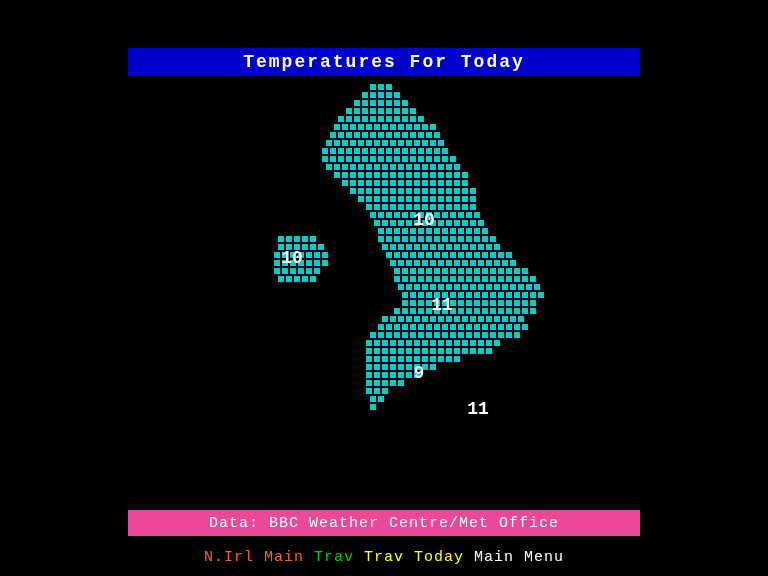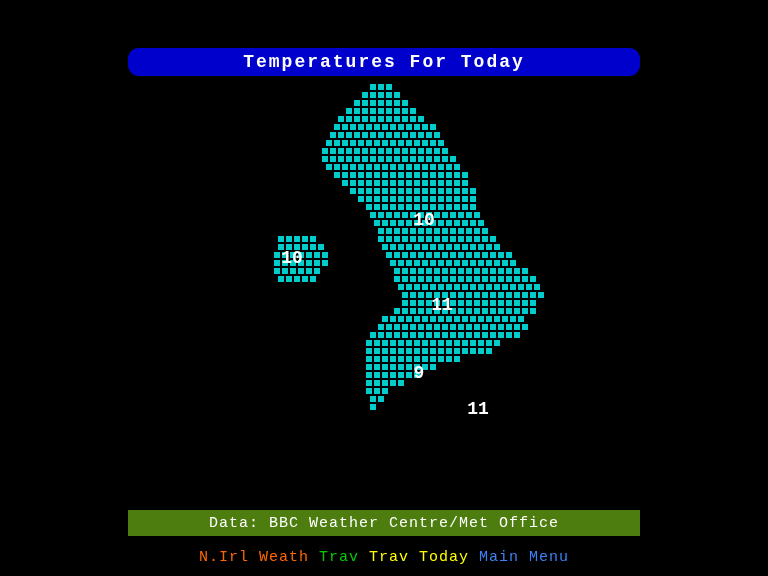--- a/index.html
+++ b/index.html
@@ -14,36 +14,35 @@
 
     
     #title-bar {
       position: absolute;
       top: 48px;
       left: 128px;
       right: 128px;
       background: #0000cc;
       text-align: center;
       padding: 4px 0;
-      border-radius: 11px;
     }
     #title-bar span {
       color: #fff;
       font-size: 18px;
       letter-spacing: 2px;
       font-weight: bold;
     }
 
     
     #status-bar {
       position: absolute;
       bottom: 40px;
       left: 128px;
       right: 128px;
-      background: #4d7c0f;
+      background: #ec4899;
       text-align: center;
       padding: 4px 0;
     }
     #status-bar span {
       color: #fff;
       font-size: 15px;
       letter-spacing: 1px;
     }
 
     
@@ -693,18 +692,18 @@
     <text x="304" y="334" fill="white" font-family="Courier New, monospace" font-size="18" font-weight="bold" text-anchor="middle">11</text>
   </svg>
 </div>
 
 <div id="status-bar">
   <span>Data: BBC Weather Centre/Met Office</span>
 </div>
 
 <div id="nav-bar">
   <span style="color:#ff6600;margin-top:45px;">N.Irl</span>
-  <span style="color:#ff6600;">Weath</span>
+  <span style="color:#ff6600;">Main</span>
   <span style="color:#00cc00;">Trav</span>
   <span style="color:#ffff00;text-align:right;">Trav</span>
   <span style="color:#ffff00;">Today</span>
-  <span style="color:#3b82f6;margin-top:36px;">Main Menu</span>
+  <span style="color:#ffffff;margin-top:36px;">Main Menu</span>
 </div>
 
 </body></html>

